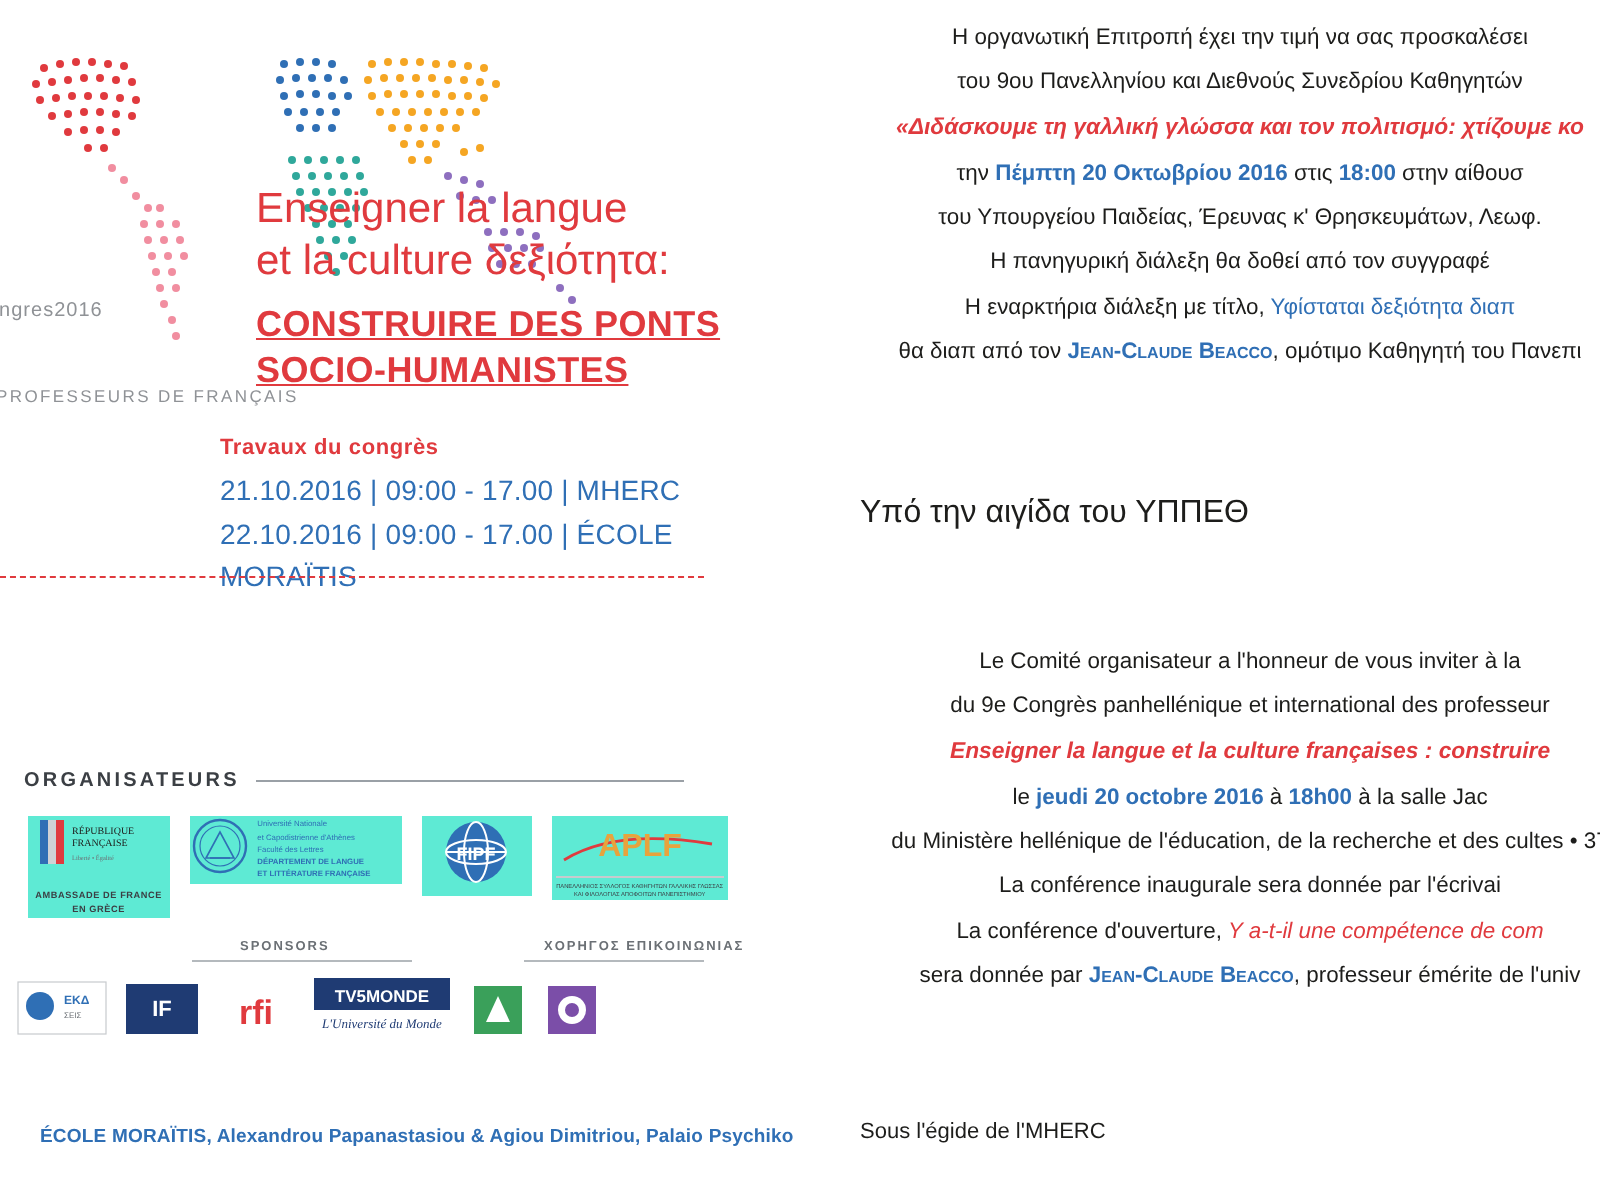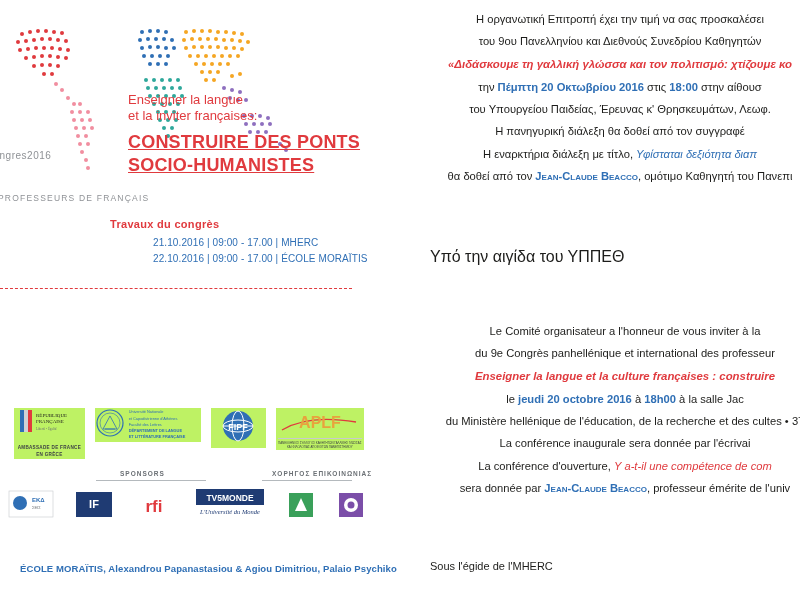--- a/index.html
+++ b/index.html
@@ -38,21 +38,21 @@
     color: #8f9296;
     letter-spacing: .5px;
   }
 
   .title-block {
     position: absolute;
     left: 128px; top: 92px;
     width: 265px;
   }
   .title-line1 {
-    font-size: 13px;
+    font-size: 21px;
     color: #e03a3e;
     line-height: 1.25;
     font-weight: 400;
   }
   .title-line2 {
     margin-top: 6px;
     font-size: 18px;
     color: #e03a3e;
     font-weight: bold;
     line-height: 1.3;
@@ -82,25 +82,24 @@
     width: 280px;
   }
   .travaux-title {
     font-size: 11px;
     color: #e03a3e;
     font-weight: bold;
     letter-spacing: .3px;
     margin-bottom: 5px;
   }
   .travaux-row {
-    font-size: 10px;
+    font-size: 14px;
     color: #2f6fb5;
     line-height: 1.55;
     letter-spacing: .1px;
-    margin-left: 43px;
   }
 
   
   .org-header {
     position: absolute;
     left: 12px; top: 385px;
     width: 330px;
     display: flex;
     align-items: center;
     gap: 8px;
@@ -119,21 +118,21 @@
 
   .org-logos {
     position: absolute;
     left: 14px; top: 408px;
     width: 350px;
     display: flex;
     align-items: flex-start;
     gap: 10px;
   }
   .logo-box {
-    background: #bef264;
+    background: #5eead4;
     display: flex;
     flex-direction: column;
     align-items: center;
     justify-content: flex-start;
   }
 
   
   .sponsor-head {
     position: absolute;
     top: 470px;
@@ -152,21 +151,21 @@
   }
   .sponsor-line.l1 { left: 96px; width: 110px; }
   .sponsor-line.l2 { left: 262px; width: 90px; }
 
   .sponsor-logos {
     position: absolute;
     left: 8px; top: 487px;
     width: 380px;
     display: flex;
     align-items: center;
-    gap: 20px;
+    gap: 7px;
   }
 
   .footer-addr {
     position: absolute;
     left: 20px; top: 563px;
     font-size: 9.5px;
     color: #2f6fb5;
     font-weight: bold;
     letter-spacing: .1px;
   }
@@ -202,21 +201,21 @@
     font-size: 11.4px;
     line-height: 2.0;
     white-space: nowrap;
   }
   .red-i {
     color: #e03a3e;
     font-style: italic;
   }
   .blue { color: #2f6fb5; }
   .blue-b { color: #2f6fb5; font-weight: bold; }
-  .i { font-style: italic; }
+  .i { }
   .sc { font-variant: small-caps; }
 
   .aegis-gr {
     position: absolute;
     left: 30px; top: 248px;
     font-size: 16px;
     color: #1d1d1b;
   }
   .aegis-fr {
     position: absolute;
@@ -418,38 +417,42 @@
             <circle cx="286" cy="146" r="2"></circle>
         </g>
       </g>
     </svg>
 
     <div class="congress-vert">congres2016</div>
 
     <div class="title-block">
       <div class="title-line1">
         <span>Enseigner la langue</span><br>
-        <span>et la inviter françaises:</span>
+        <span>et la culture δεξιότητα:</span>
       </div>
       <div class="title-line2">
         <span>CONSTRUIRE DES PONTS</span><br>
         <span>SOCIO-HUMANISTES</span>
       </div>
     </div>
 
     <div class="profs-label">PROFESSEURS DE FRANÇAIS</div>
 
     <div class="travaux">
       <div class="travaux-title">Travaux du congrès</div>
       <div class="travaux-row">21.10.2016 | 09:00 - 17.00 | MHERC</div>
       <div class="travaux-row">22.10.2016 | 09:00 - 17.00 | ÉCOLE MORAÏTIS</div>
     </div>
 
     <div class="dashed-sep"></div>
 
+    <div class="org-header">
+      <span class="lbl">ORGANISATEURS</span>
+      <span class="rule"></span>
+    </div>
 
     <div class="org-logos">
 
       <div class="logo-box" style="width:72px;">
         <svg width="58" height="34" viewBox="0 0 58 34" xmlns="http://www.w3.org/2000/svg">
           <rect x="0" y="2" width="4" height="22" fill="#2f6fb5"></rect>
           <rect x="4" y="2" width="4" height="22" fill="#cfd2d5"></rect>
           <rect x="8" y="2" width="4" height="22" fill="#e03a3e"></rect>
           <text x="16" y="9" font-family="Liberation Serif, serif" font-size="5" fill="#1d1d1b">RÉPUBLIQUE</text>
           <text x="16" y="15" font-family="Liberation Serif, serif" font-size="5" fill="#1d1d1b">FRANÇAISE</text>
@@ -561,21 +564,21 @@
       <div class="red-bold" style="text-align:center;">«Διδάσκουμε τη γαλλική γλώσσα και τον πολιτισμό: χτίζουμε κο</div>
       <div class="para center">
         <span>την </span><span class="blue-b">Πέμπτη 20 Οκτωβρίου 2016</span><span> στις </span><span class="blue-b">18:00</span><span> στην αίθουσ</span>
       </div>
       <div class="para center">του Υπουργείου Παιδείας, Έρευνας κ' Θρησκευμάτων, Λεωφ.</div>
       <div class="para center">Η πανηγυρική διάλεξη θα δοθεί από τον συγγραφέ</div>
       <div class="para center">
         <span>Η εναρκτήρια διάλεξη με τίτλο, </span><span class="blue i">Υφίσταται δεξιότητα διαπ</span>
       </div>
       <div class="para center">
-        <span>θα δοθεί από τον </span><span class="blue-b sc">Jean-Claude Beacco</span><span>, ομότιμο Καθηγητή του Πανεπι</span>
+        <span>θα διαπ από τον </span><span class="blue-b sc">Jean-Claude Beacco</span><span>, ομότιμο Καθηγητή του Πανεπι</span>
       </div>
     </div>
 
     <div class="aegis-gr">Υπό την αιγίδα του ΥΠΠΕΘ</div>
 
     <div class="fr-block">
       <div class="para center">Le Comité organisateur a l'honneur de vous inviter à la</div>
       <div class="para center">du 9e Congrès panhellénique et international des professeur</div>
       <div class="red-bold" style="text-align:center;">Enseigner la langue et la culture françaises : construire </div>
       <div class="para center">

